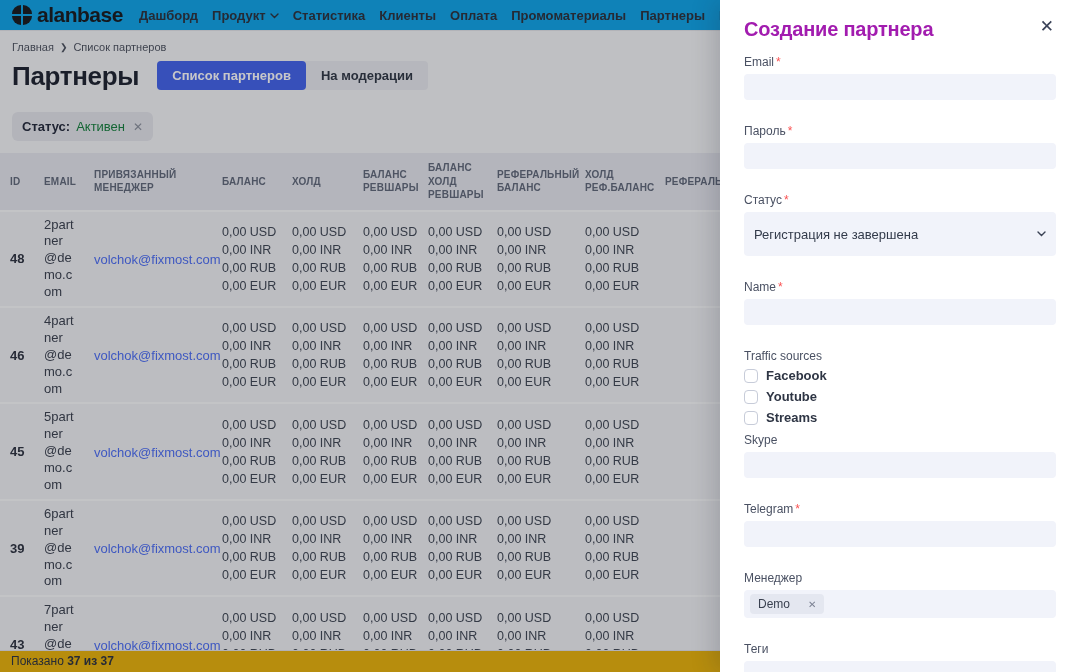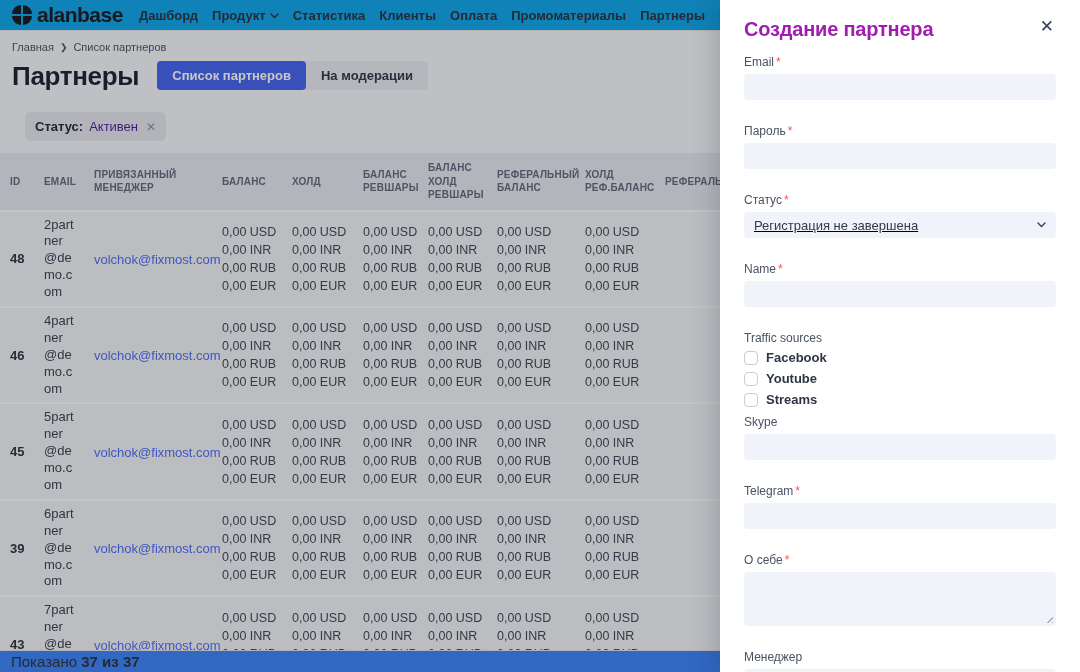--- a/index.html
+++ b/index.html
@@ -28,62 +28,62 @@
   .content { position:relative; height:641px; }
   .breadcrumb { padding:10px 12px 4px 12px; font-size:11px; color:#4c525e;
                 display:flex; align-items:center; gap:6px; }
   .bc-sep { font-size:9px; color:#4c525e; }
   .title-row { display:flex; align-items:flex-start; gap:18px; padding:4px 12px 10px 12px; }
   .page-title { font-size:26px; font-weight:800; color:#1c222e; letter-spacing:-0.3px; }
   .tabs { display:flex; background:#e9eaef; border-radius:4px; }
   .tab { font-size:13px; font-weight:700; padding:7px 15px; border-radius:4px;
          color:#2f3744; cursor:pointer; }
   .tab.active { background:#4263eb; color:#ffffff; }
-  .filter-row { padding:10px 12px 12px 25px; }
+  .filter-row { padding:10px 12px 12px 12px; }
   .filter-chip { display:inline-flex; align-items:center; gap:6px; background:#e5e6eb;
                  border-radius:6px; padding:7px 10px; font-size:13px; cursor:pointer; }
   .filter-chip .f-label { font-weight:800; color:#23293a; }
-  .filter-chip .f-value { color:#4c1d95; }
+  .filter-chip .f-value { color:#15803d; }
   .filter-chip .f-x { color:#8b919d; font-size:12px; margin-left:2px; }
 
   
   table { border-collapse:collapse; table-layout:fixed; width:1080px; }
   thead th { background:#e6e8ee; font-size:10px; font-weight:700; color:#61697a;
              text-align:left; padding:8px 10px; line-height:1.35; vertical-align:middle;
              letter-spacing:.2px; }
   tbody td { background:#f1f2f5; padding:5px 10px; vertical-align:middle;
              border-top:2px solid #fafbfc; }
   td.c-id { font-size:13px; font-weight:700; color:#2d3340; }
   td.c-email { font-size:13px; color:#3a414e; word-break:break-all; line-height:1.3; }
   td.c-manager a { font-size:13px; color:#4c6ef5; text-decoration:none; cursor:pointer; }
   .curr div { font-size:12.5px; color:#3e4653; line-height:18px; white-space:nowrap; }
 
   .table-footer { position:absolute; bottom:0; left:0; right:0; height:22px;
-                  background:#3b82f6; border-top:1px solid #e2e3e8; font-size:15px;
+                  background:#eab308; border-top:1px solid #e2e3e8; font-size:12px;
                   color:#2c323e; line-height:21px; padding-left:11px; z-index:2; }
   .table-footer b { font-weight:800; }
 
   
   .overlay { position:absolute; inset:0; background:rgba(20,22,28,0.24); z-index:50; }
   .panel { position:absolute; top:0; right:0; width:360px; height:672px; background:#ffffff;
            z-index:100; box-shadow:-6px 0 22px rgba(30,34,48,0.18);
            padding:18px 24px 0 24px; overflow:hidden; }
   .panel-head { display:flex; align-items:flex-start; justify-content:space-between;
                 margin-bottom:14px; }
   .panel-title { font-size:20px; font-weight:800; color:#a21caf; letter-spacing:-0.2px; }
   .panel-close { font-size:17px; color:#3a4258; cursor:pointer; line-height:1;
                  padding:2px; margin-top:-2px; }
   .fld { margin-bottom:24px; }
   .fld-label { font-size:12px; color:#4a5163; margin-bottom:5px; }
   .req { color:#fa5252; margin-left:2px; }
   .inp { width:100%; height:26px; background:#f1f3fa; border:none; border-radius:4px;
          font-family:"Liberation Sans",sans-serif; font-size:13px; color:#2f3644;
          padding:0 8px; outline:none; }
   .sel { display:flex; align-items:center; justify-content:space-between; width:100%;
-         height:26px; background:#f1f3fa; border-radius:4px; padding:0 10px; cursor:pointer;text-decoration:underline; }
+         height:44px; background:#f1f3fa; border-radius:4px; padding:0 10px; cursor:pointer; }
   .sel-value { font-size:13px; color:#323a4a; }
   .ta { position:relative; width:100%; height:54px; background:#f1f3fa; border-radius:4px; }
   .grip { position:absolute; right:3px; bottom:3px; width:8px; height:8px;
           background:repeating-linear-gradient(135deg,#a7aec1 0 1px,transparent 1px 3.5px);
           clip-path:polygon(100% 0,100% 100%,0 100%); }
   .cb-row { display:flex; align-items:center; gap:8px; margin:0 0 6px 0; cursor:pointer;font-weight:bold; }
   .cb-box { width:14px; height:14px; border:1px solid #c7ccd9; border-radius:4px;
             background:#ffffff; flex:none; }
   .cb-label { font-size:13px; color:#2e3544; }
   .chips-box { width:100%; min-height:26px; background:#f1f3fa; border-radius:4px;
@@ -423,26 +423,20 @@
             <span class="cb-label">Youtube</span>
           </label>
           <label class="cb-row">
             <span class="cb-box"></span>
             <span class="cb-label">Streams</span>
           </label>
         </div>
         <div class="fld"><div class="fld-label"><span>Skype</span></div><input class="inp" style=""></div>
         <div class="fld"><div class="fld-label"><span>Telegram</span><span class="req">*</span></div><input class="inp" style=""></div>
         <div class="fld">
-          <div class="fld-label"><span>О себе</span><span class="req">*</span></div>
-          <div class="ta">
-            <span class="grip"></span>
-          </div>
-        </div>
-        <div class="fld">
           <div class="fld-label"><span>Менеджер</span></div>
           <div class="chips-box">
             <span class="chip">
               <span>Demo</span>
               <span class="chip-x">✕</span>
             </span>
           </div>
         </div>
         <div class="fld"><div class="fld-label"><span>Теги</span></div><input class="inp" style=""></div>
       </div>

